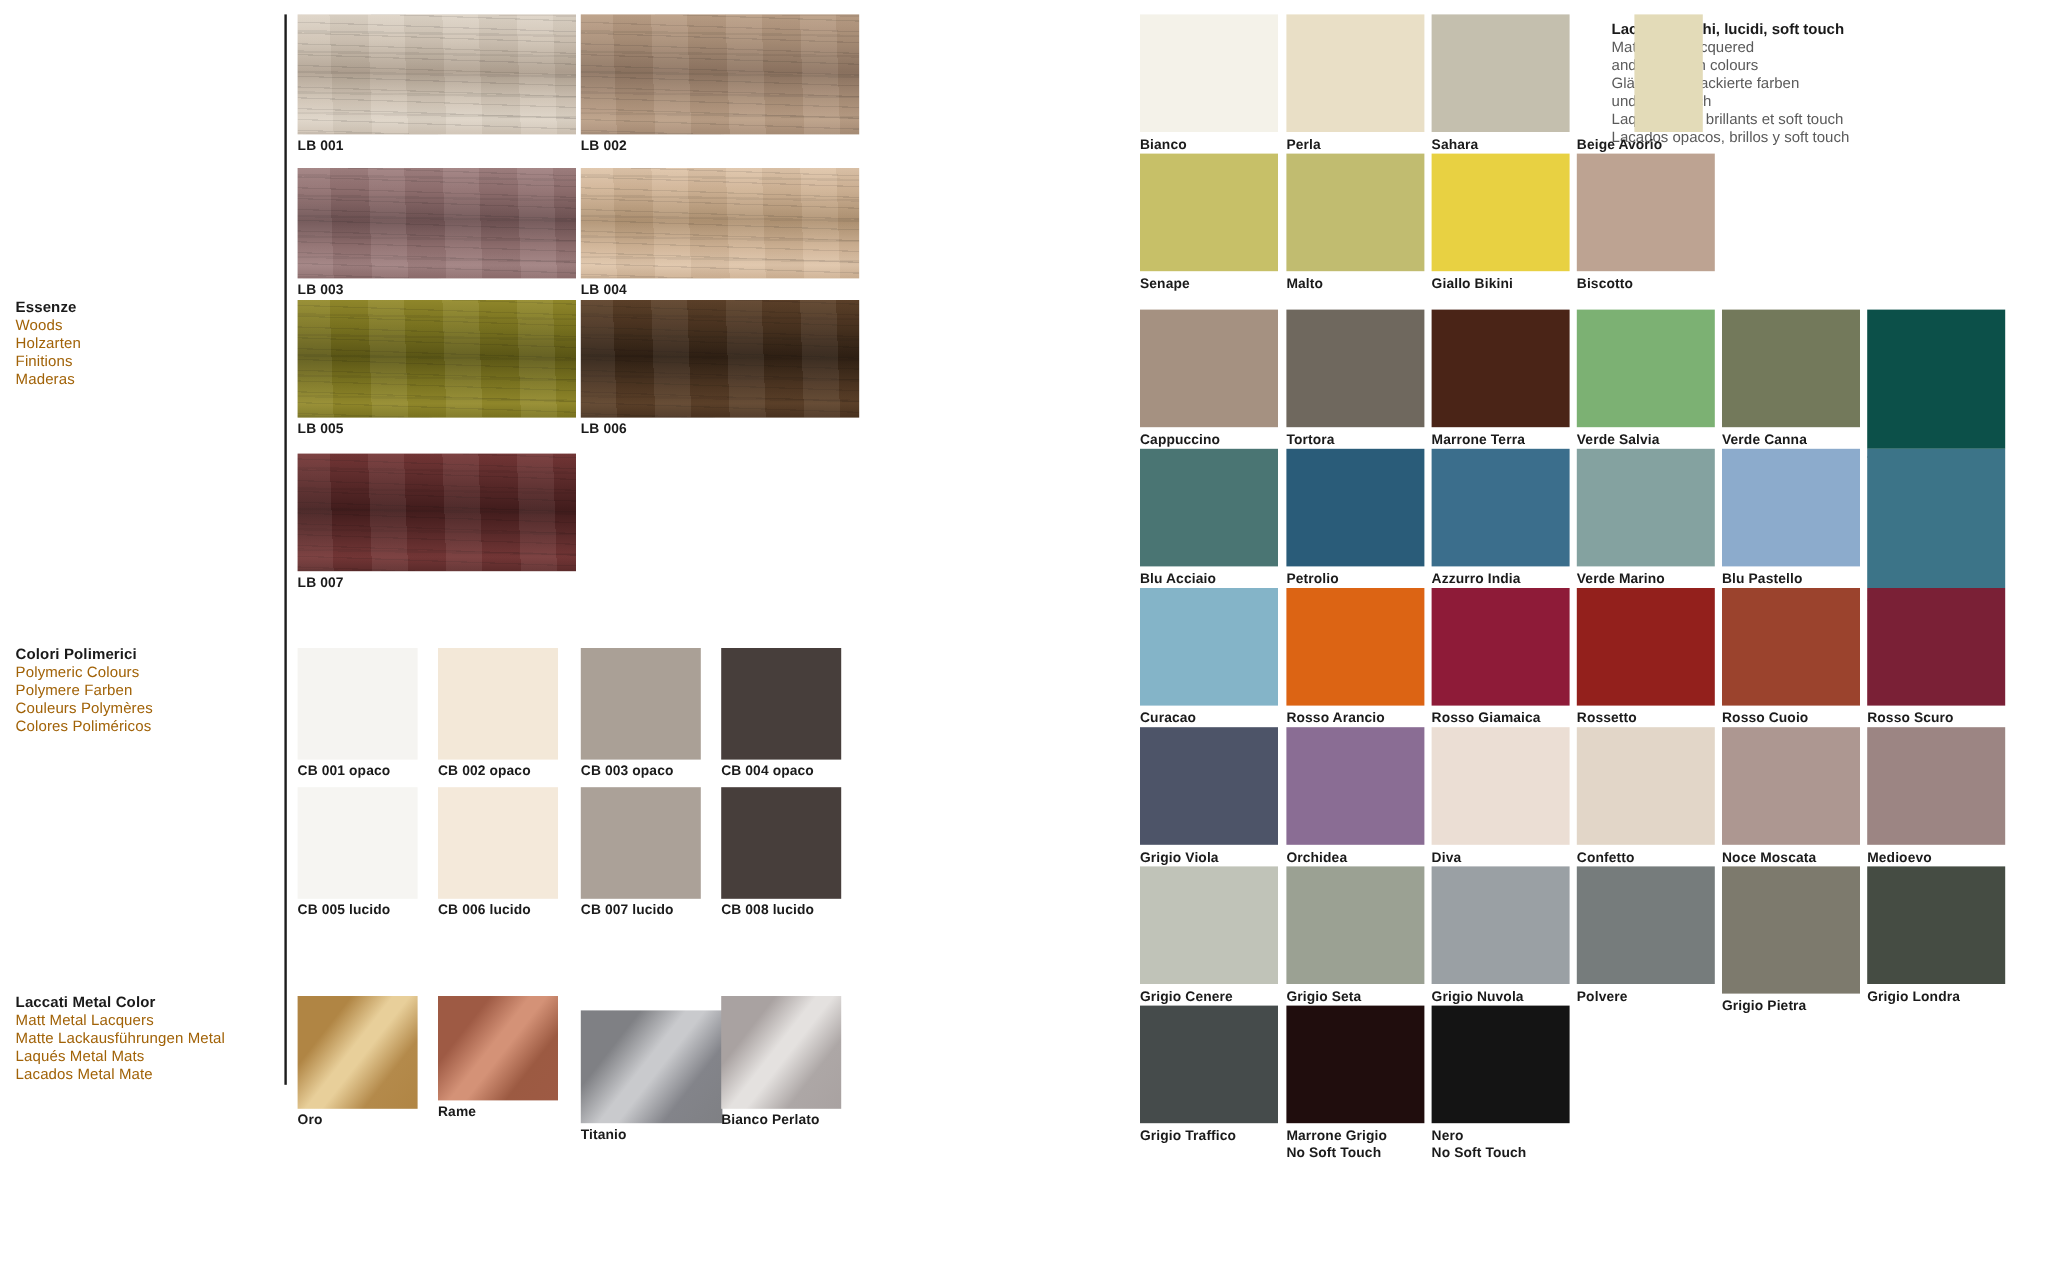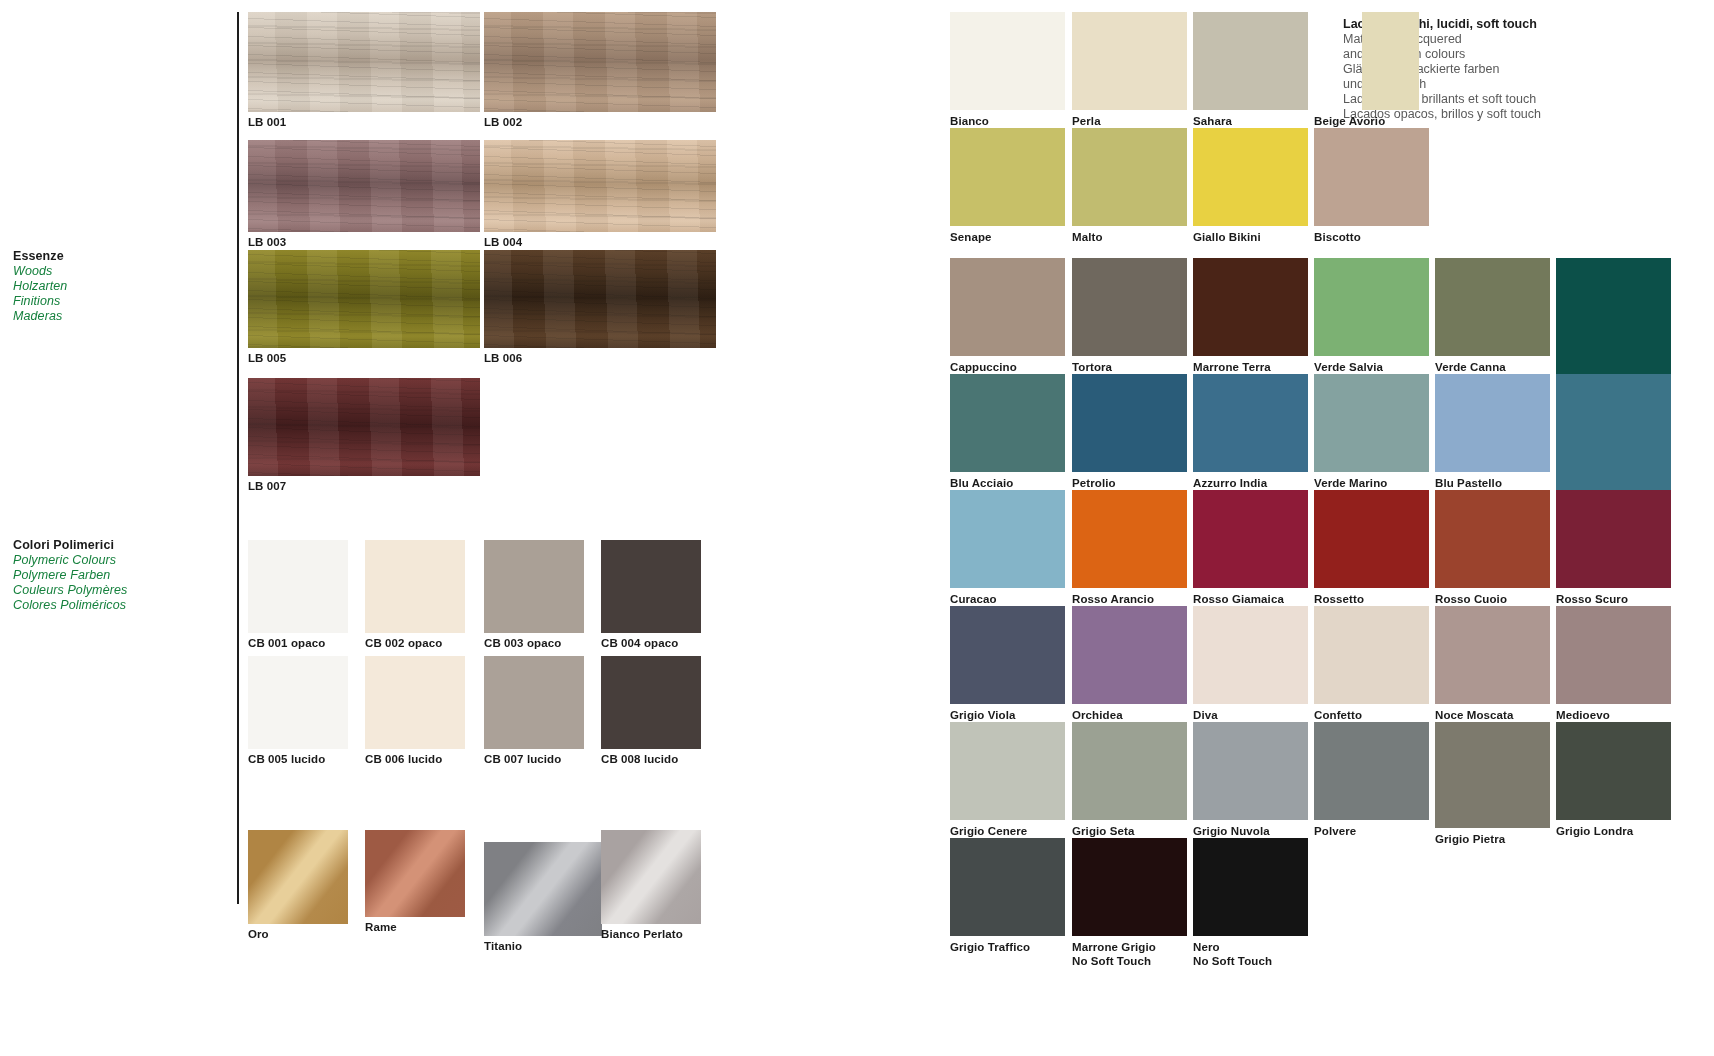--- a/index.html
+++ b/index.html
@@ -17,22 +17,22 @@
     overflow: hidden;
   }
 
   
   .cat-block { position: absolute; left: 13px; width: 215px; }
   .cat-title {
     font-size: 12.5px; font-weight: bold; color: #1a1a1a;
     line-height: 15px; letter-spacing: 0.1px;
   }
   .cat-sub {
-    font-size: 12.5px; font-weight: normal; color: #15803d;
-    line-height: 15px; letter-spacing: 0.1px; font-style: italic;
+    font-size: 12.5px; font-weight: normal; color: #a16207;
+    line-height: 15px; letter-spacing: 0.1px;
   }
 
   
   #divider {
     position: absolute; left: 237px; top: 12px;
     width: 2px; height: 892px; background: #1d1d1d;
   }
 
   
   .swatch-cell { position: absolute; }
@@ -116,20 +116,27 @@
   </div>
 
   <div class="cat-block" style="top:538px;">
     <div class="cat-title">Colori Polimerici</div>
     <div class="cat-sub">Polymeric Colours</div>
     <div class="cat-sub">Polymere Farben</div>
     <div class="cat-sub">Couleurs Polymères</div>
     <div class="cat-sub">Colores Poliméricos</div>
   </div>
 
+  <div class="cat-block" style="top:828px;">
+    <div class="cat-title">Laccati Metal Color</div>
+    <div class="cat-sub">Matt Metal Lacquers</div>
+    <div class="cat-sub">Matte Lackausführungen Metal</div>
+    <div class="cat-sub">Laqués Metal Mats</div>
+    <div class="cat-sub">Lacados Metal Mate</div>
+  </div>
 
   <div id="lacquer-header">
     <div class="h-title">Laccati opachi, lucidi, soft touch</div>
     <div class="h-line">Matt, gloss lacquered</div>
     <div class="h-line">and soft touch colours</div>
     <div class="h-line">Glänzenden lackierte farben</div>
     <div class="h-line">und Soft Touch</div>
     <div class="h-line">Laques mats, brillants et soft touch</div>
     <div class="h-line">Lacados opacos, brillos y soft touch</div>
   </div>

